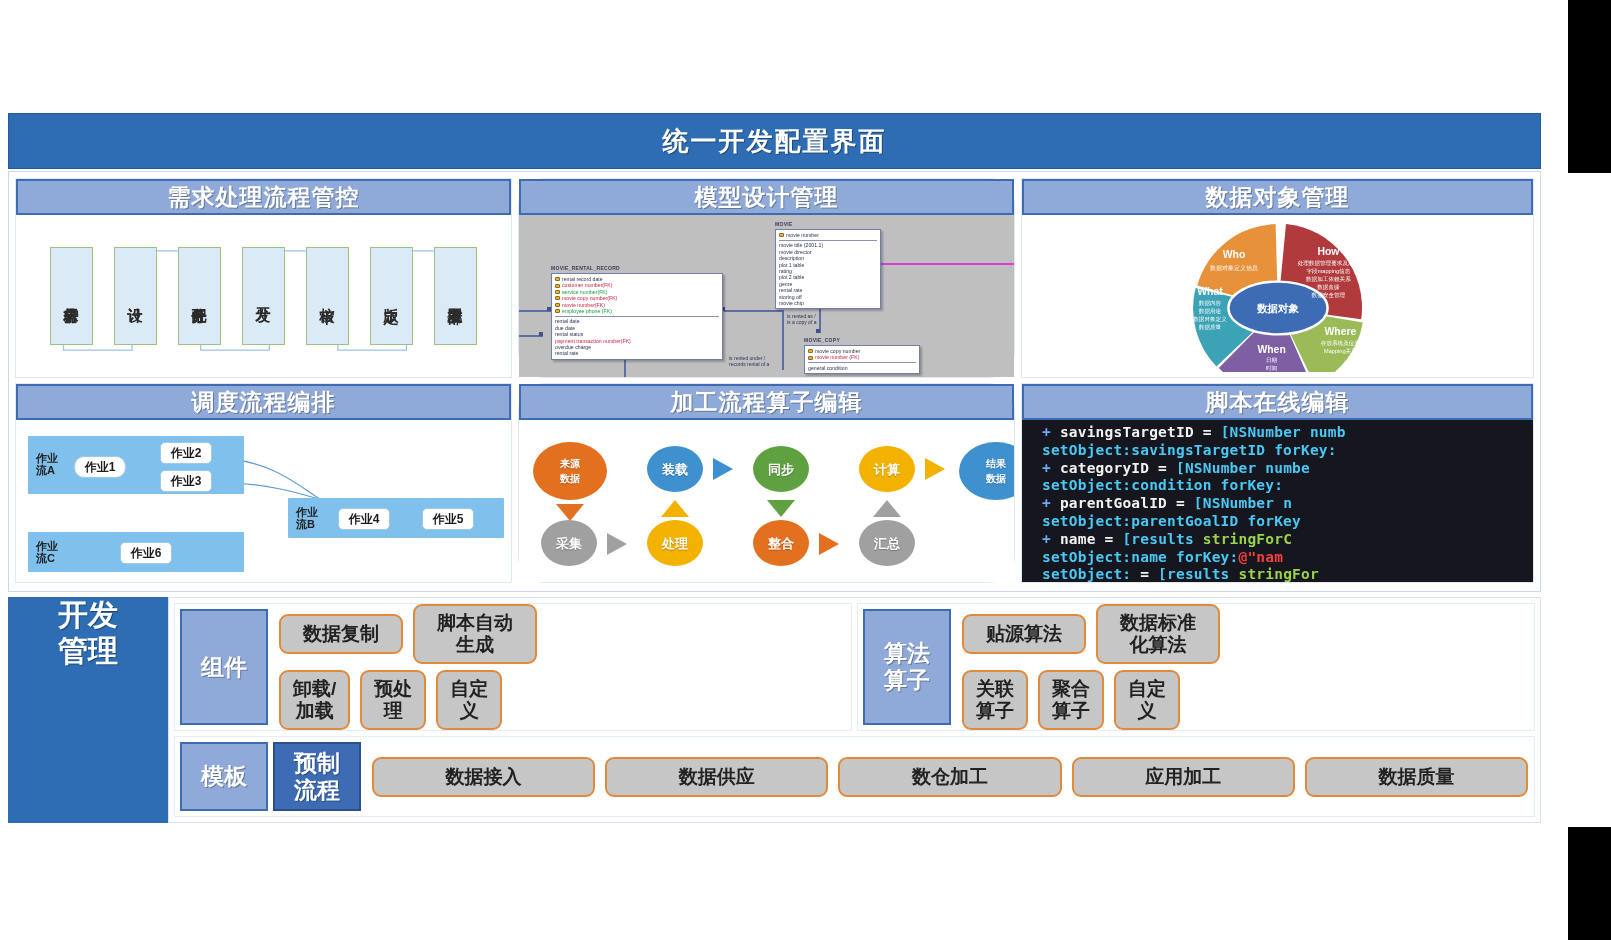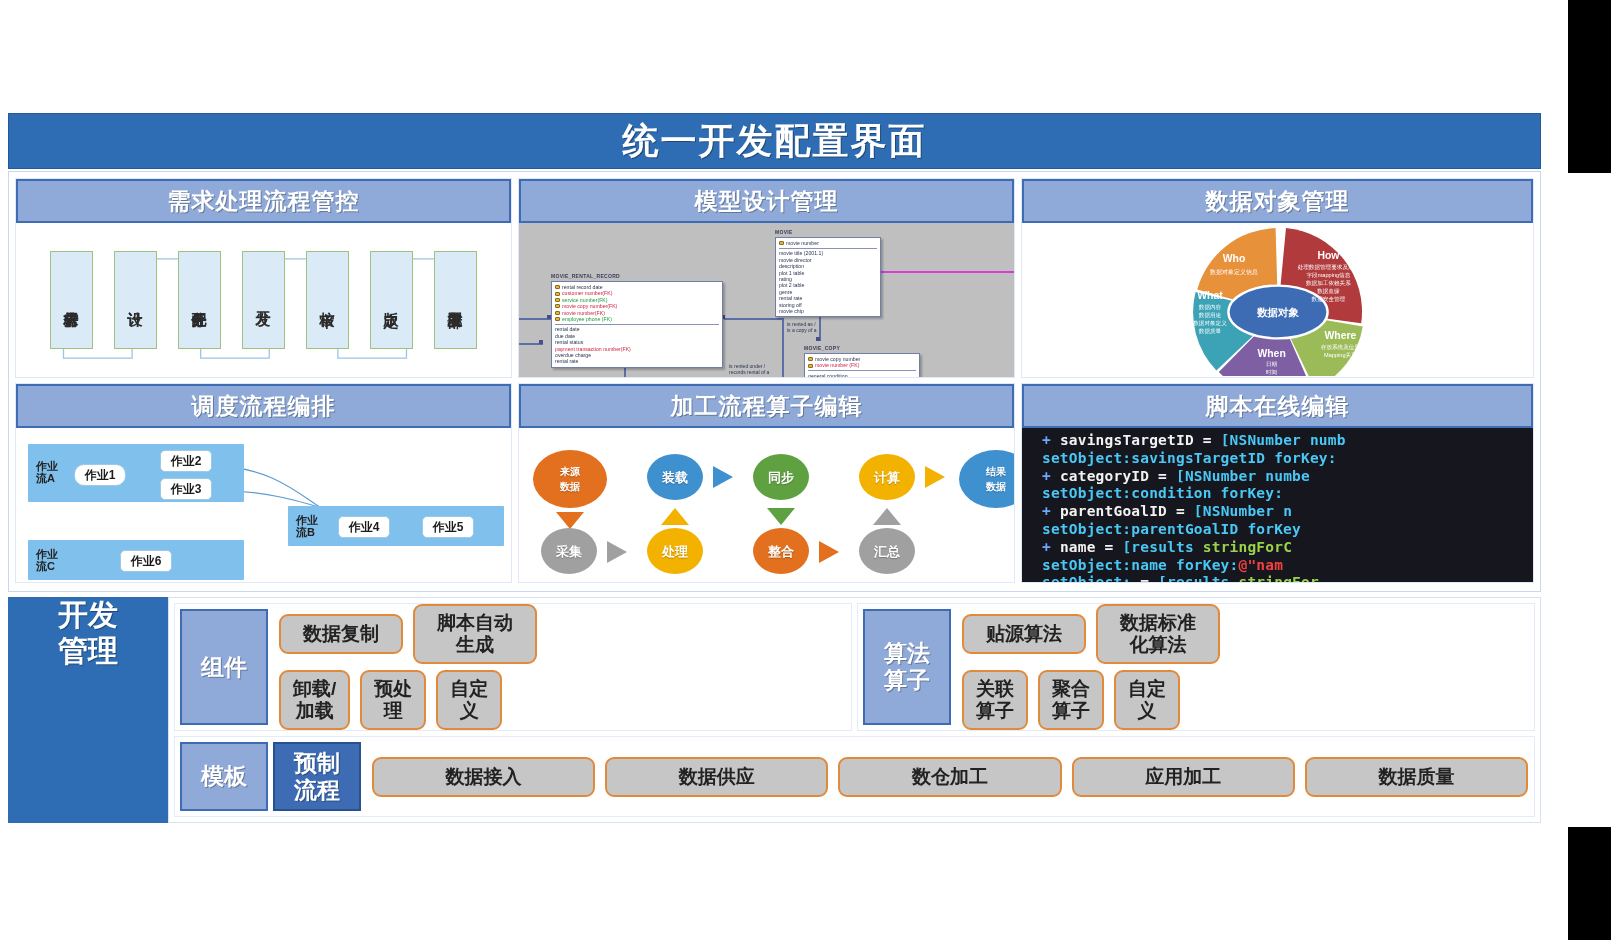--- a/index.html
+++ b/index.html
@@ -23,38 +23,38 @@
     width:1533px; height:710px;
   }
 
   
   .title-bar {
     height:56px; background:#2E6DB4;
     display:flex; align-items:center; justify-content:center;
     border:1px solid #255a96;
   }
   .title-bar .t {
-    color:#fff; font-size:36px; font-weight:bold; letter-spacing:2px;
+    color:#fff; font-size:26px; font-weight:bold; letter-spacing:2px;
     text-shadow: 1px 1px 0 rgba(0,0,0,.35);
   }
 
   
   .upper {
     position:absolute; left:0; top:58px; width:1533px; height:421px;
     background:#fff; border:1px solid #c9d8ee;
     padding:6px;
   }
   .prow { display:flex; gap:6px; height:200px; }
   .prow + .prow { margin-top:5px; }
   .panel { flex:1 1 0; display:flex; flex-direction:column; border:1px solid #dfe8f6; background:#fff; }
   .panel.w-left  { flex: 0 0 497px; }
-  .panel.w-mid   { flex: 0 0 497px; }
+  .panel.w-mid   { flex: 0 0 497px; border-radius: 27px; }
   .panel.w-right { flex: 1 1 auto; }
   .panel-head {
-    height:44px; background:#8FAAD9; border:2px solid #3D6CB5;
+    height:36px; background:#8FAAD9; border:2px solid #3D6CB5;
     display:flex; align-items:center; justify-content:center;
   }
   .panel-head .h {
     color:#fff; font-size:23px; font-weight:bold; letter-spacing:1px;
     text-shadow: 1px 1px 0 rgba(0,0,0,.3);
   }
   .panel-body { flex:1; position:relative; overflow:hidden; background:#fff; }
 
   
   .reqflow { position:absolute; inset:0; padding:18px 14px; }

